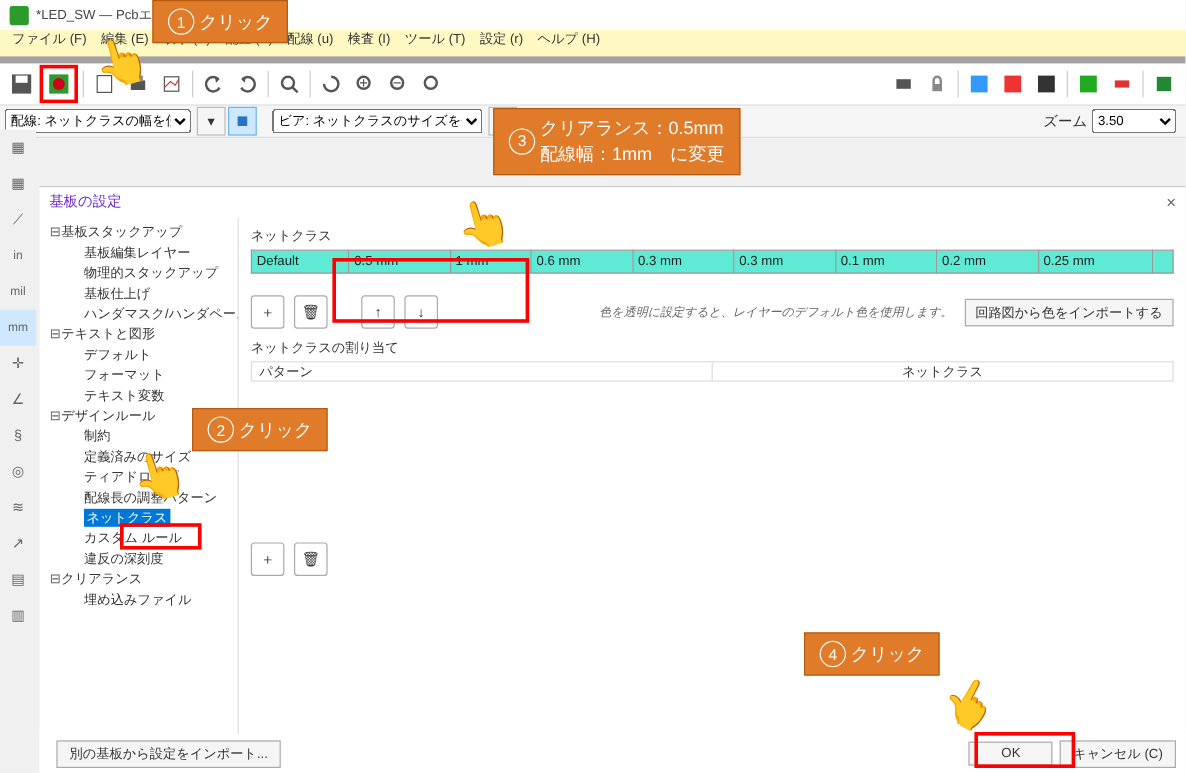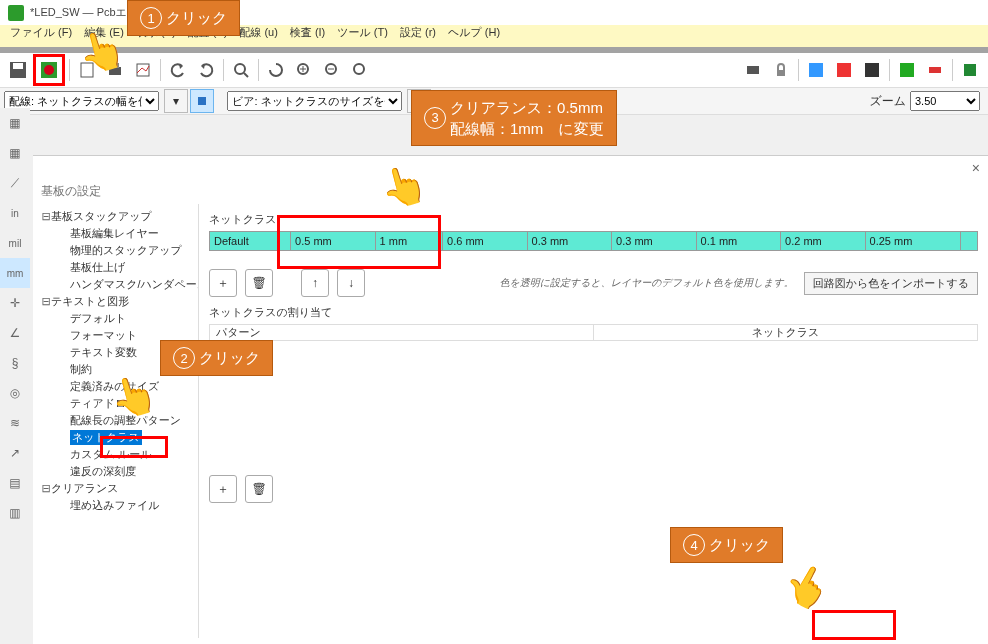--- a/index.html
+++ b/index.html
@@ -11,21 +11,21 @@
 .toolbar{height:34px;background:#fff;display:flex;align-items:center;padding:0 4px;border-bottom:1px solid #ddd;position:relative;}
 .tb-btn{width:26px;height:26px;display:inline-flex;align-items:center;justify-content:center;margin:0 1px;cursor:default;}
 .tb-sep{width:1px;height:22px;background:#ccc;margin:0 3px;}
 .sel-row{height:26px;background:#f5f5f5;display:flex;align-items:center;padding:0 4px;border-bottom:1px solid #ddd;}
 .combo{height:20px;font-size:11px;margin-right:4px;}
 .sq-btn{width:22px;height:22px;border:1px solid #bbb;display:inline-flex;align-items:center;justify-content:center;margin:0 1px;}
 .sq-btn.active{background:#cde8ff;border-color:#6cb5ef;}
 .left-tools{position:absolute;left:0;top:108px;width:30px;background:#f0f0f0;display:flex;flex-direction:column;}
 .lt-btn{width:28px;height:28px;border:1px solid transparent;display:inline-flex;align-items:center;justify-content:center;color:#666;}
 .dlg{position:absolute;left:33px;top:155px;right:0;bottom:0;background:#fff;border-top:1px solid #ccc;}
-.dlg-title{font-size:12px;padding:4px 8px;color:#737373;margin-top:23px;}
+.dlg-title{font-size:12px;padding:4px 8px;color:#6d28d9;}
 .dlg-close{position:absolute;right:8px;top:4px;font-size:14px;color:#666;cursor:pointer;}
 .dlg-body{display:flex;height:calc(100% - 54px);}
 .tree{width:165px;border-right:1px solid #ddd;padding:4px 0;overflow:hidden;font-size:11px;}
 .tree-node{padding:1px 0 1px 8px;white-space:nowrap;}
 .tree-child{padding:1px 0 1px 24px;white-space:nowrap;}
 .tree-child.sub2{padding-left:37px;}
 .tree-sel{background:#0078d7;color:#fff;display:inline-block;padding:0 2px;}
 .exp{display:inline-block;width:10px;text-align:center;color:#666;}
 .main{flex:1;padding:6px 10px;position:relative;}
 .sec-label{font-size:11px;color:#333;margin:2px 0 4px 0;}
@@ -233,20 +233,21 @@
     <div class="tree">
       <div class="tree-node"><span class="exp">⊟</span><span>基板スタックアップ</span></div>
       <div class="tree-child sub2">基板編集レイヤー</div>
       <div class="tree-child sub2">物理的スタックアップ</div>
       <div class="tree-child sub2">基板仕上げ</div>
       <div class="tree-child sub2">ハンダマスク/ハンダペースト</div>
       <div class="tree-node"><span class="exp">⊟</span><span>テキストと図形</span></div>
       <div class="tree-child sub2">デフォルト</div>
       <div class="tree-child sub2">フォーマット</div>
       <div class="tree-child sub2">テキスト変数</div>
+      <div class="tree-node"><span class="exp">⊟</span><span>デザインルール</span></div>
       <div class="tree-child sub2">制約</div>
       <div class="tree-child sub2">定義済みのサイズ</div>
       <div class="tree-child sub2">ティアドロップ</div>
       <div class="tree-child sub2">配線長の調整パターン</div>
       <div class="tree-child sub2"><span class="tree-sel">ネットクラス</span></div>
       <div class="tree-child sub2">カスタム ルール</div>
       <div class="tree-child sub2">違反の深刻度</div>
       <div class="tree-node"><span class="exp">⊟</span><span>クリアランス</span></div>
       <div class="tree-child sub2">埋め込みファイル</div>
     </div>
@@ -284,20 +285,26 @@
           <div style="border:1px solid #ddd;border-left:none;text-align:center;">ネットクラス</div>
         </div>
         <div class="assign-body"></div>
         <div class="btn-row" style="margin-top:4px">
           <div class="circ-btn">＋</div>
           <div class="circ-btn">🗑</div>
         </div>
       </div>
     </div>
   </div>
+  <div class="dlg-footer">
+    <div class="fbtn">別の基板から設定をインポート...</div>
+    <div style="flex:1"></div>
+    <div class="fbtn ok">OK</div>
+    <div class="fbtn">キャンセル (C)</div>
+  </div>
 </div>
 
 <div class="callout" style="left:127px;top:0;">
     <span class="circ-num">1</span>
     <span>クリック</span>
   </div>
 <div class="callout" style="left:160px;top:340px;">
     <span class="circ-num">2</span>
     <span>クリック</span>
   </div>

